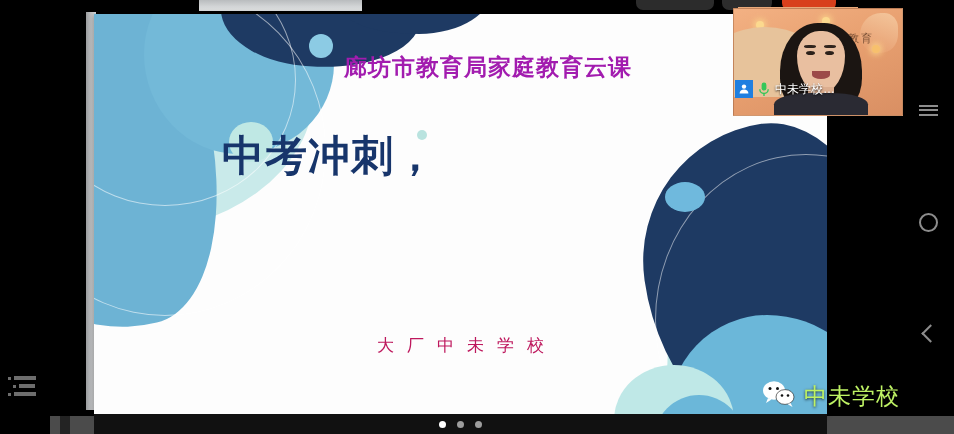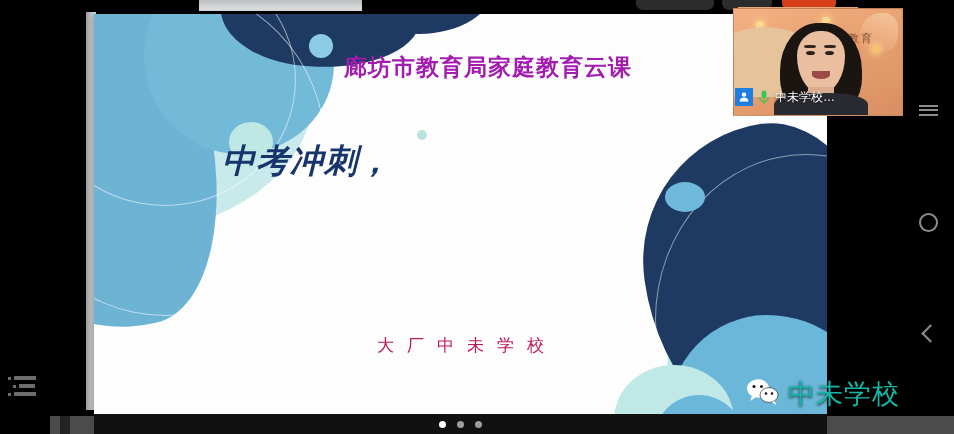--- a/index.html
+++ b/index.html
@@ -191,29 +191,28 @@
     font-size: 23px;
     letter-spacing: 1px;
     color: #a21caf;
     z-index: 3;
     white-space: nowrap;
     padding-left: 55px;
   }
   .slide-title {
     position: absolute;
     left: 128px;
-    top: 124px;
+    top: 112px;
     z-index: 3;
     color: #17356b;
     font-family: "DejaVu Sans", "Liberation Sans", sans-serif;
     font-weight: bold;
-    font-size: 33px;
+    font-size: 42px;
     line-height: 1.42;
     letter-spacing: 1px;
-    font-style: italic;
   }
   .slide-title .line2 { display: block; }
   .speaker-badge {
     position: absolute;
     left: 50%;
     transform: translateX(-50%);
     top: 268px;
     z-index: 3;
     background: #1f3a6b;
     color: #ffffff;
@@ -376,21 +375,21 @@
   }
   #pip .shoulders {
     position: absolute;
     left: -6px; bottom: -6px;
     width: 94px; height: 28px;
     background: #2a2a33;
     border-radius: 40% 40% 0 0;
   }
   #pip .label-bar {
     position: absolute;
-    left: 0; bottom: 8px;
+    left: 0; bottom: 16px;
     height: 20px;
     display: flex;
     align-items: center;
     gap: 3px;
     padding-left: 1px;
     z-index: 5;
   }
   #pip .ic-person {
     width: 18px; height: 18px;
     background: #1f7fe0;
@@ -478,22 +477,22 @@
   .watermark {
     position: absolute;
     right: 54px;
     bottom: 22px;
     display: flex;
     align-items: center;
     gap: 8px;
     z-index: 55;
   }
   .watermark .wm-text {
-    color: #14b8a6;
-    font-size: 27px;
+    color: #bef264;
+    font-size: 23px;
     letter-spacing: 1px;
     text-shadow: 0 1px 3px rgba(0,0,0,0.8);
   }
 </style>
 </head>
 <body>
 
 <div id="screen">
 
   <div class="top-chrome">

